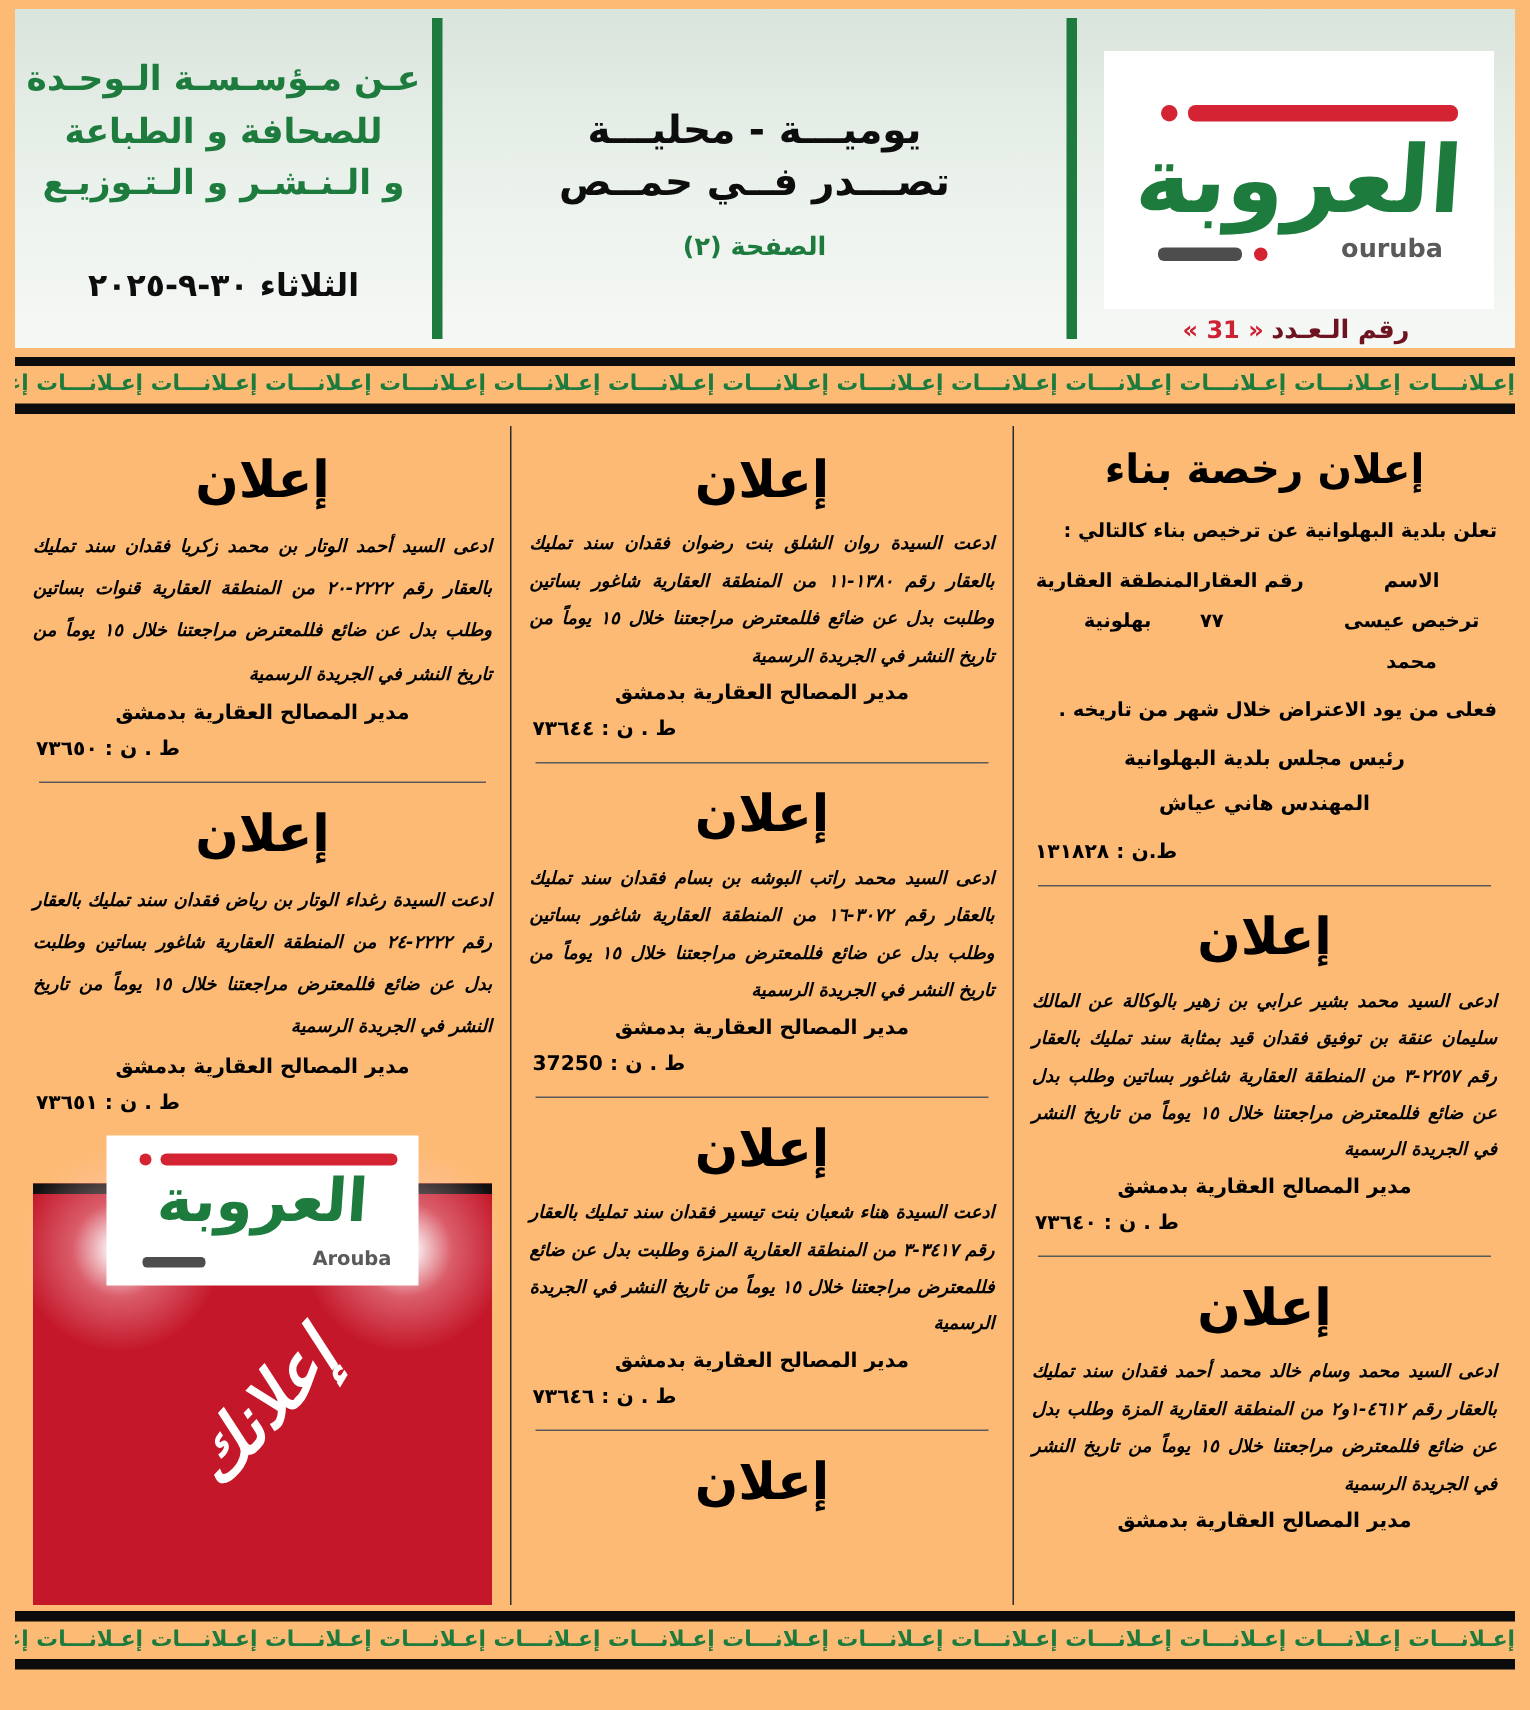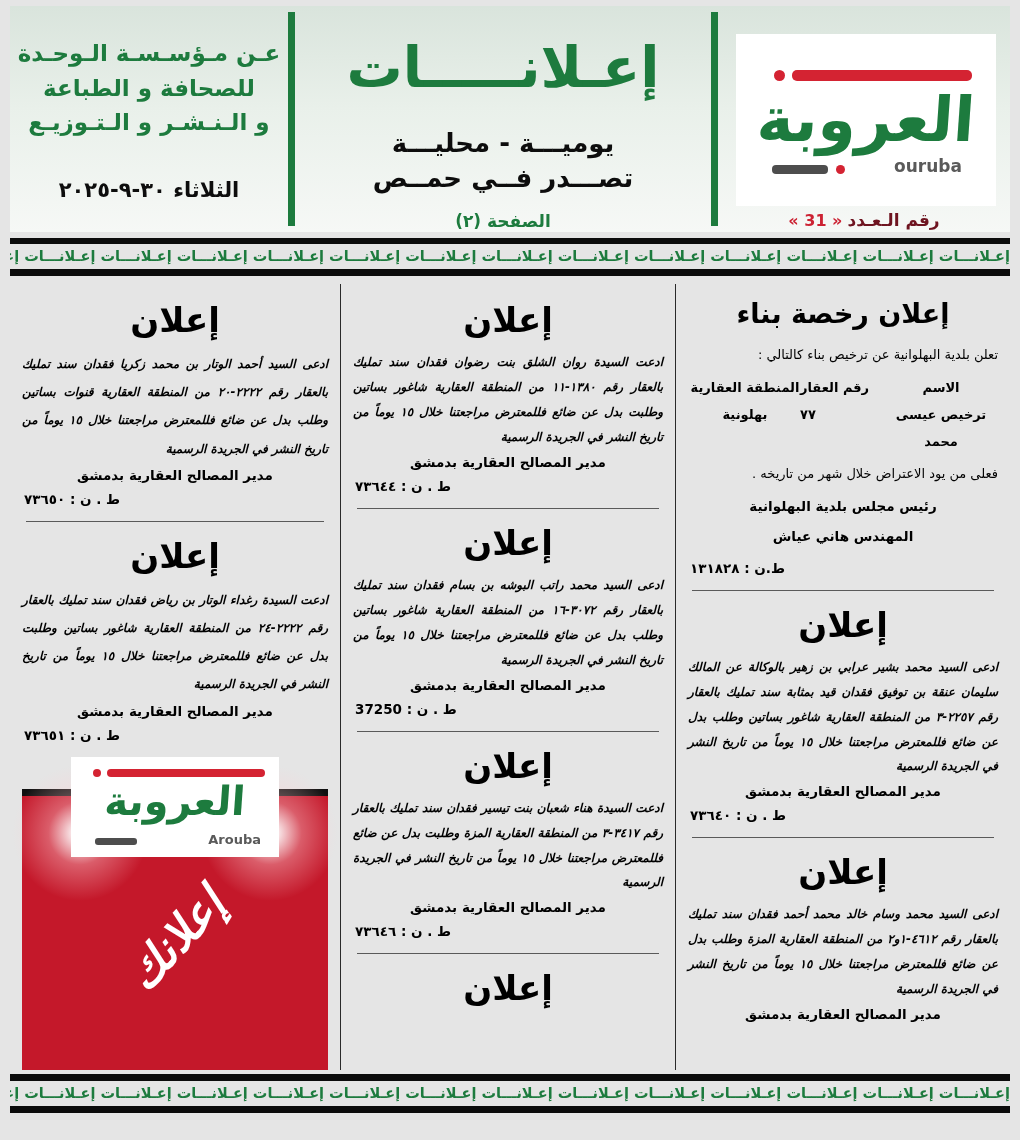--- a/index.html
+++ b/index.html
@@ -1,17 +1,17 @@
 <!DOCTYPE html>
 <html lang="ar"><head>
 <meta charset="utf-8">
 <style>
   * { margin:0; padding:0; box-sizing:border-box; }
   body { background:#ffffff; font-family:"DejaVu Sans", sans-serif; }
-  .page { position:relative; width:1020px; height:1140px; background:#e5e5e5; overflow:hidden; }
+  .page { position:relative; width:1020px; height:1140px; background:#fdba74; overflow:hidden; }
 
   
   .header { margin:6px 10px 0; height:226px; display:flex;
             background:linear-gradient(180deg,#d9e4dc 0%, #e9f0ea 45%, #f6f8f6 100%); }
   .hdr-bar { width:7px; background:#1d7b3e; height:214px; align-self:center; }
 
   .pub { width:278px; padding-top:30px; text-align:center; }
   .pub-line { color:#1d7b3e; font-weight:bold; font-size:23px; line-height:1.5; direction:rtl; }
   .pub-date { margin-top:38px; color:#0d0d0d; font-weight:bold; font-size:21px; direction:rtl; }
 
@@ -49,21 +49,21 @@
   .col-mid { border-left:1px solid #2a2a2a; border-right:1px solid #2a2a2a; }
 
   .ad-title { font-size:34px; font-weight:bold; text-align:center; color:#000; margin:12px 0 10px; direction:rtl; }
   .ad-body  { direction:rtl; font-size:12px; font-weight:bold; line-height:2.08; text-align:justify; color:#000;font-style:italic; }
   .roomy .ad-body { line-height:2.35; }
   .ad-sig   { text-align:center; font-size:13.5px; font-weight:bold; margin-top:4px; direction:rtl; }
   .ad-ref   { direction:rtl; text-align:left; font-size:13.5px; font-weight:bold; margin:8px 2px 0; }
   .sep { border-top:1.5px solid #5a5a5a; margin:14px 4px; height:0; }
 
   .permit-title { font-size:27px; font-weight:bold; text-align:center; margin:10px 0 14px; direction:rtl; }
-  .permit-intro, .permit-note { direction:rtl; text-align:right; font-size:13px; font-weight:normal; margin:6px 0; line-height:1.9; }
+  .permit-intro, .permit-note { direction:rtl; text-align:right; font-size:13px; font-weight:bold; margin:6px 0; line-height:1.9; }
   .permit-row { direction:rtl; display:flex; font-size:13px; font-weight:bold; line-height:2.1; padding:0 2px; }
   .pc-1 { flex:1.15; text-align:center; } .pc-2 { flex:0.9; text-align:left; } .pc-3 { flex:1.15; text-align:center; }
   .permit-sig { text-align:center; font-size:13.5px; font-weight:bold; line-height:2.2; direction:rtl; }
 
   
   .promo { position:relative; margin-top:46px; height:290px; background:#c4182a; }
   .promo-topbar { position:absolute; top:0; left:0; right:0; height:7px; background:#101010; }
   .flare { position:absolute; width:160px; height:160px; z-index:2; pointer-events:none;
            background:radial-gradient(circle, rgba(255,255,255,1) 0%, rgba(255,255,255,0.9) 7%,
                        rgba(255,205,210,0.38) 28%, rgba(255,255,255,0) 60%); }
@@ -88,21 +88,20 @@
     <div class="pub">
       <div class="pub-line">عـن مـؤسـسـة الـوحـدة</div>
       <div class="pub-line">للصحافة  و  الطباعة</div>
       <div class="pub-line">و الـنـشـر و الـتـوزيـع</div>
       <div class="pub-date">الثلاثاء ٣٠-٩-٢٠٢٥</div>
     </div>
 
     <div class="hdr-bar"></div>
 
     <div class="mast">
-      <div class="mast-title">إعـلانـــــات</div>
       <div class="mast-sub">يوميـــة - محليـــة</div>
       <div class="mast-sub2">تصـــدر فــي حمــص</div>
       <div class="mast-page">الصفحة (٢)</div>
     </div>
 
     <div class="hdr-bar"></div>
 
     <div class="brand">
       <div class="logo-box">
         <div class="logo">

